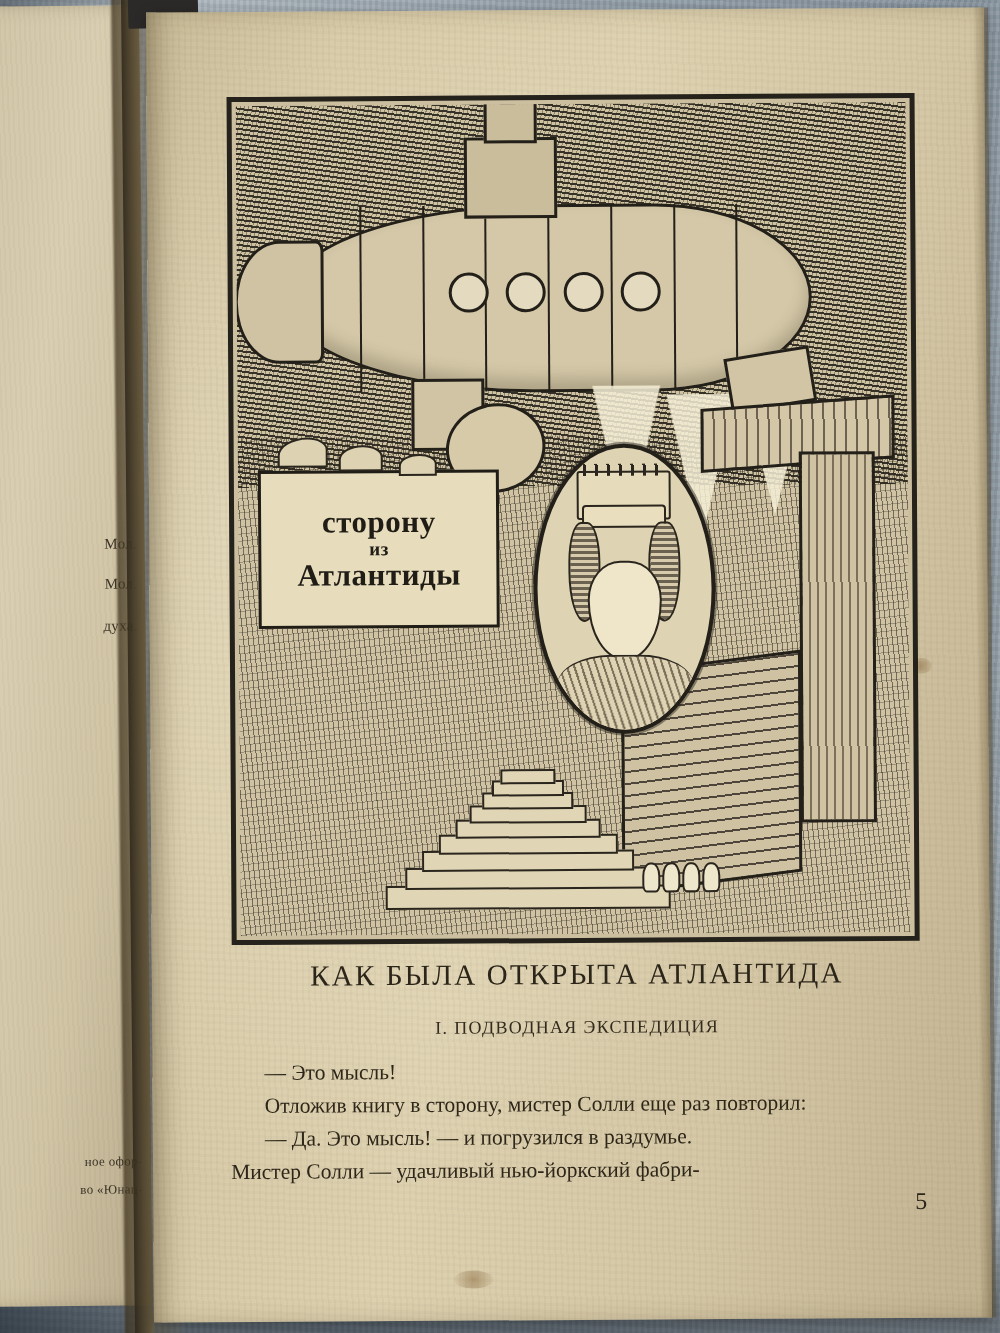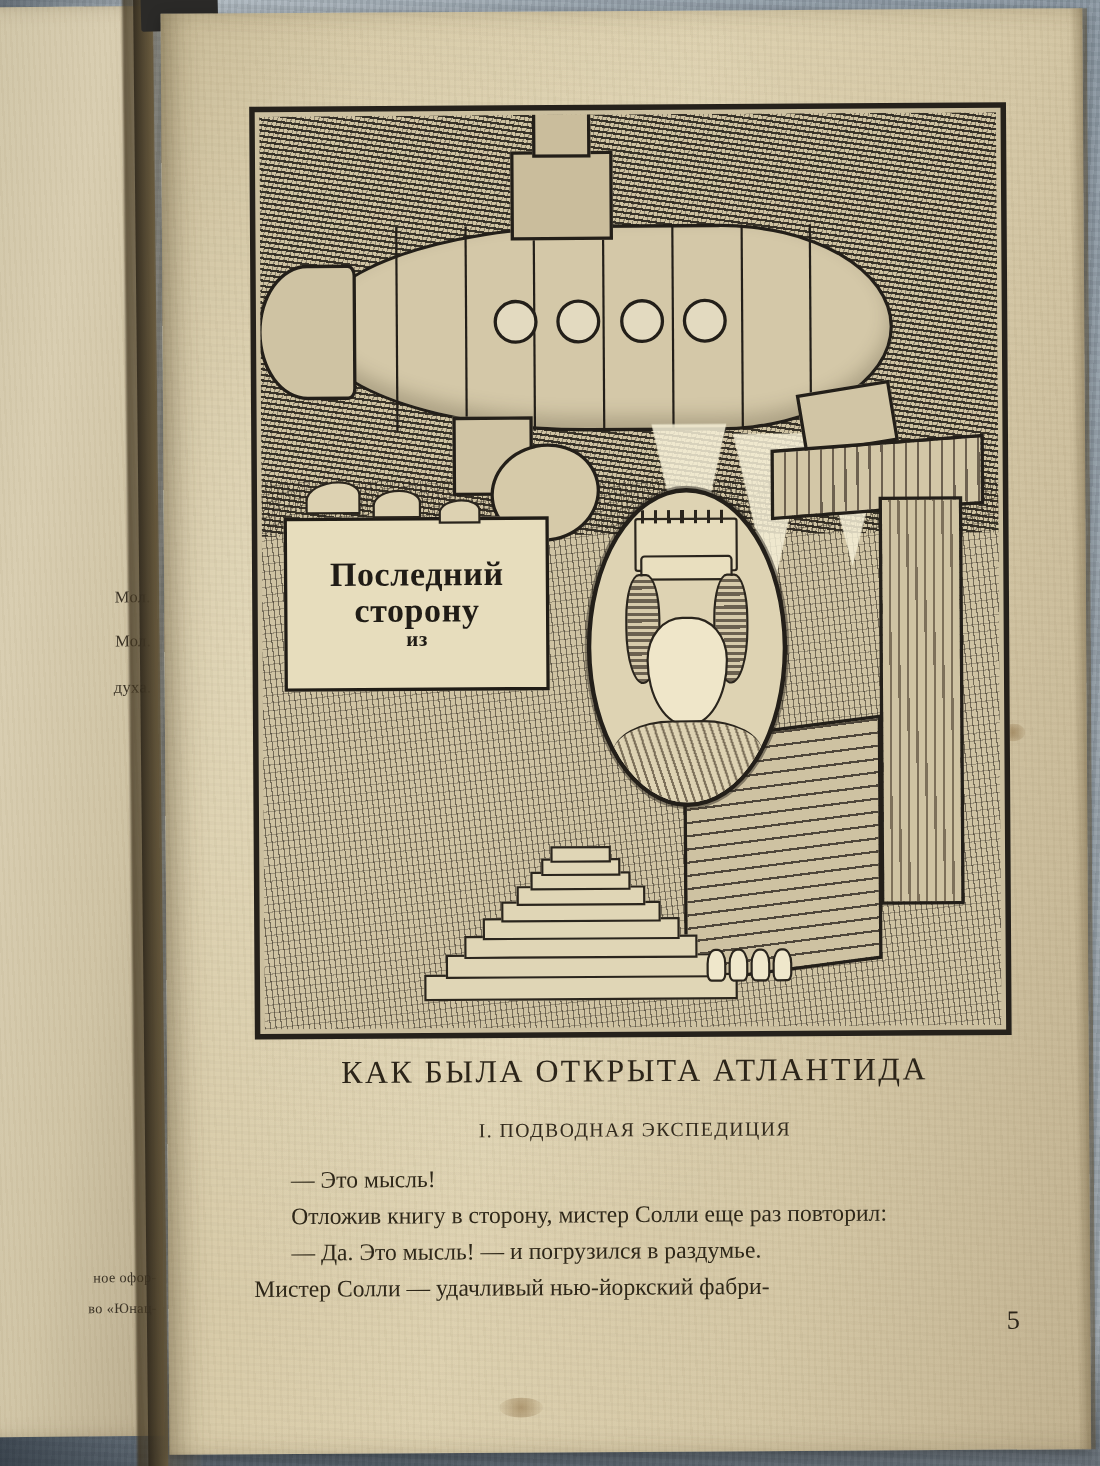--- a/index.html
+++ b/index.html
@@ -553,23 +553,23 @@
           <div class="medallion">
             <div class="med-crown"></div>
             <div class="med-crown-band"></div>
             <div class="med-hair-l"></div>
             <div class="med-hair-r"></div>
             <div class="med-face"></div>
             <div class="med-shoulders"></div>
           </div>
 
           <div class="plaque">
-            <span>Последний</span>
             <span>сторону</span>
             <span class="small">из</span>
+            <span>Атлантиды</span>
           </div>
 
           <div class="rock" style="left:6%; top:40%; width:46px; height:26px; border-radius:60% 40% 0 0;"></div>
           <div class="rock" style="left:15%; top:41%; width:40px; height:22px; border-radius:55% 45% 0 0;"></div>
           <div class="rock" style="left:24%; top:42%; width:34px; height:18px; border-radius:55% 45% 0 0;"></div>
 
           <div class="figure" style="left:60%;"></div>
           <div class="figure" style="left:63%;"></div>
           <div class="figure" style="left:66%;"></div>
           <div class="figure" style="left:69%;"></div>

